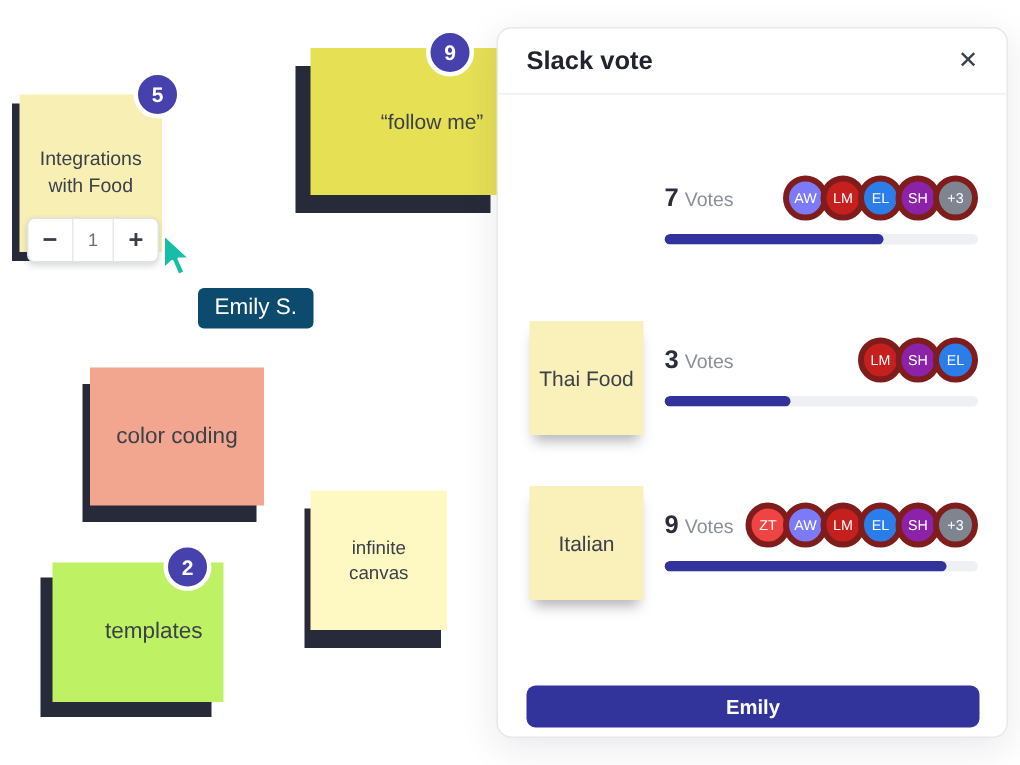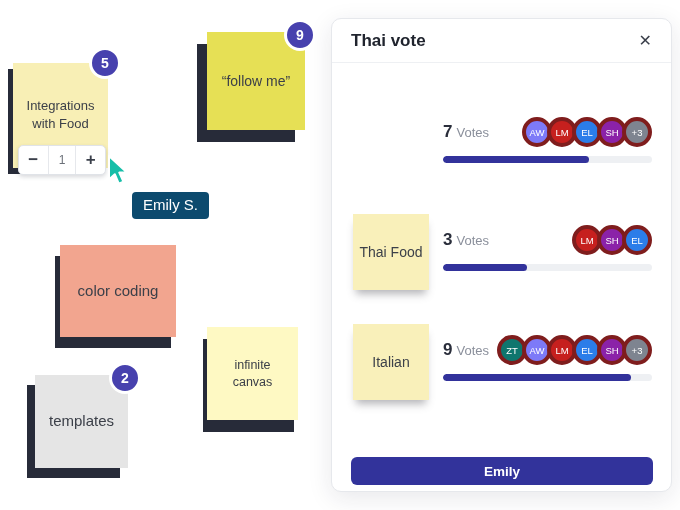--- a/index.html
+++ b/index.html
@@ -85,46 +85,46 @@
   <div class="sticky sticky-integrations" style="background-color: rgb(248, 239, 181);">
     <div class="txt">Integrations with Food</div>
   </div>
   <div class="badge badge-5">5</div>
   <div class="stepper">
     <div class="cell-btn">−</div>
     <div class="cell-mid">1</div>
     <div class="cell-btn">+</div>
   </div>
 
-  <div class="sticky sticky-follow" style="background-color: rgb(230, 224, 85);">
+  <div class="sticky sticky-follow" style="background-color: rgb(230, 224, 85); padding-left: 32px;">
     <div class="txt">“follow me”</div>
   </div>
   <div class="badge badge-9">9</div>
 
   <div class="sticky sticky-color" style="background-color: rgb(242, 165, 143);">
     <div class="txt">color coding</div>
   </div>
 
-  <div class="sticky sticky-templates" style="background-color: #e5e5e5;">
+  <div class="sticky sticky-templates" style="background-color: #bef264; padding-left: 21px;">
     <div class="txt">templates</div>
   </div>
   <div class="badge badge-2">2</div>
 
   <div class="sticky sticky-infinite" style="background-color: #fef9c3;">
     <div class="txt">infinite canvas</div>
   </div>
 
   <svg class="cursor" viewBox="0 0 28 32">
     <path d="M5 1 L5 24.5 L10.8 19.2 L14.8 28.6 L19.4 26.6 L15.3 17.6 L23 17.6 Z" fill="#16BEA8" stroke="#ffffff" stroke-width="2" stroke-linejoin="round"></path>
   </svg>
   <div class="nametag">Emily S.</div>
 
   <div class="panel">
     <div class="panel-header">
-      <div class="panel-title">Thai vote</div>
+      <div class="panel-title">Slack vote</div>
       <div class="panel-close">✕</div>
     </div>
 
     <div class="vote-row row-1">
       <div class="row-right">
         <div class="votes-line">
           <div>
             <span class="votes-num">7</span><span class="votes-word">Votes</span>
           </div>
           <div class="avatars">
@@ -161,21 +161,21 @@
     </div>
 
     <div class="vote-row row-3">
       <div class="mini-sticky">Italian</div>
       <div class="row-right">
         <div class="votes-line">
           <div>
             <span class="votes-num">9</span><span class="votes-word">Votes</span>
           </div>
           <div class="avatars">
-            <div class="avatar" style="background-color: #0f766e;">ZT</div>
+            <div class="avatar" style="background-color: #ef4444;">ZT</div>
             <div class="avatar" style="background-color: rgb(125, 122, 248);">AW</div>
             <div class="avatar" style="background-color: rgb(198, 32, 30);">LM</div>
             <div class="avatar" style="background-color: rgb(43, 125, 233);">EL</div>
             <div class="avatar" style="background-color: rgb(139, 34, 168);">SH</div>
             <div class="avatar" style="background-color: rgb(126, 132, 144);">+3</div>
           </div>
         </div>
         <div class="bar">
           <div class="bar-fill" style="width: 90%;"></div>
         </div>

